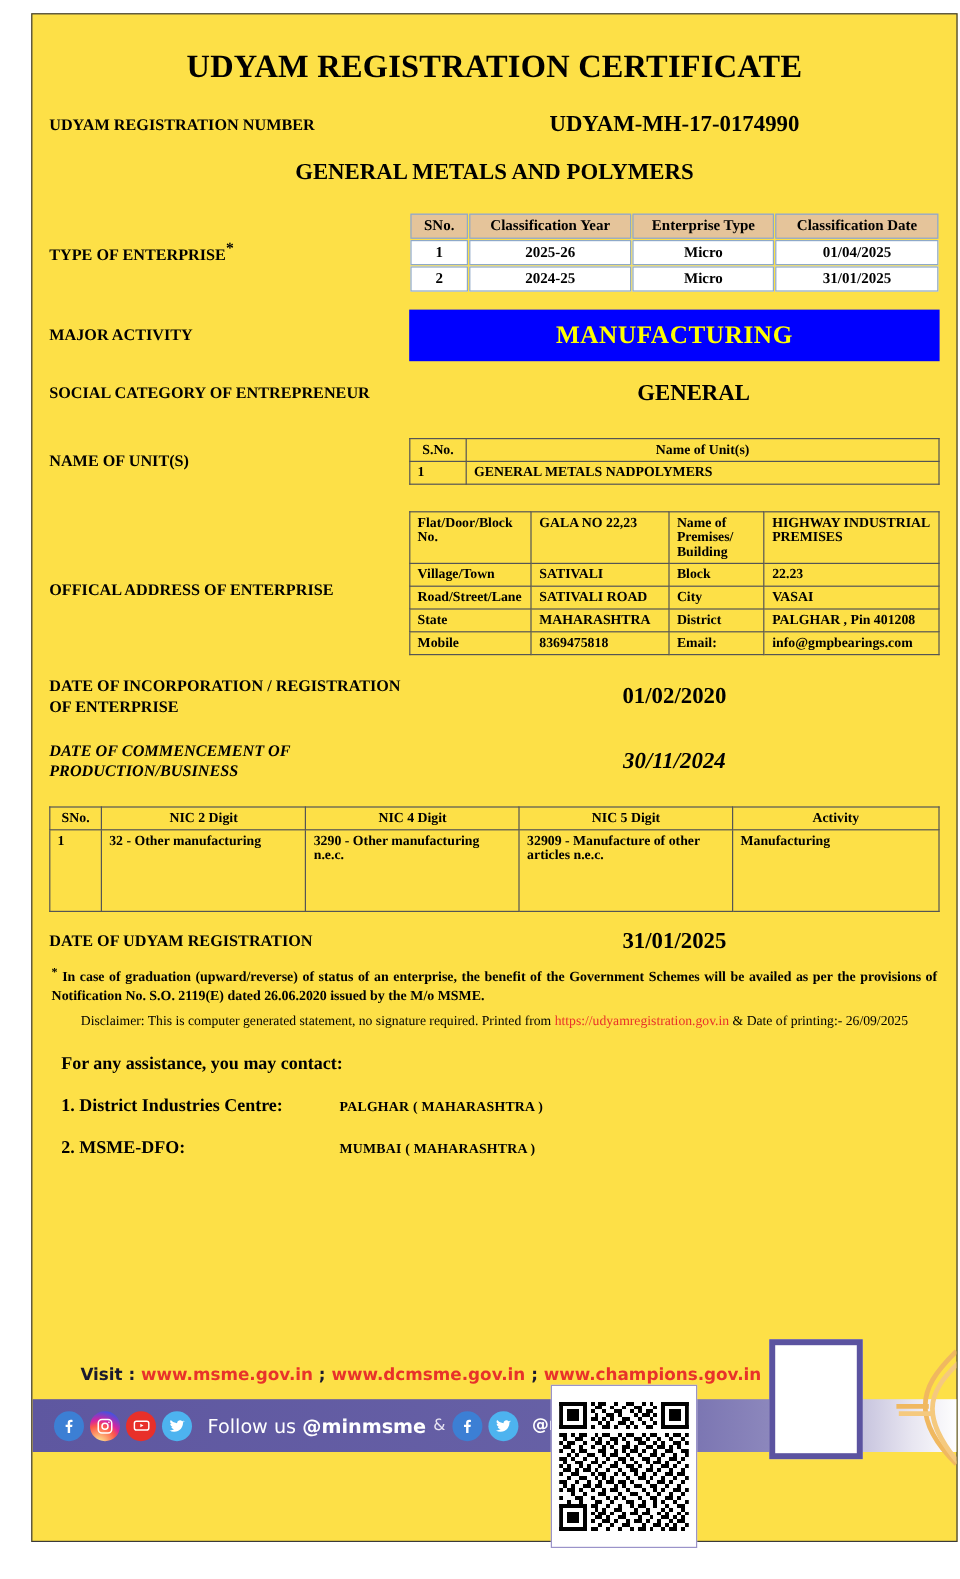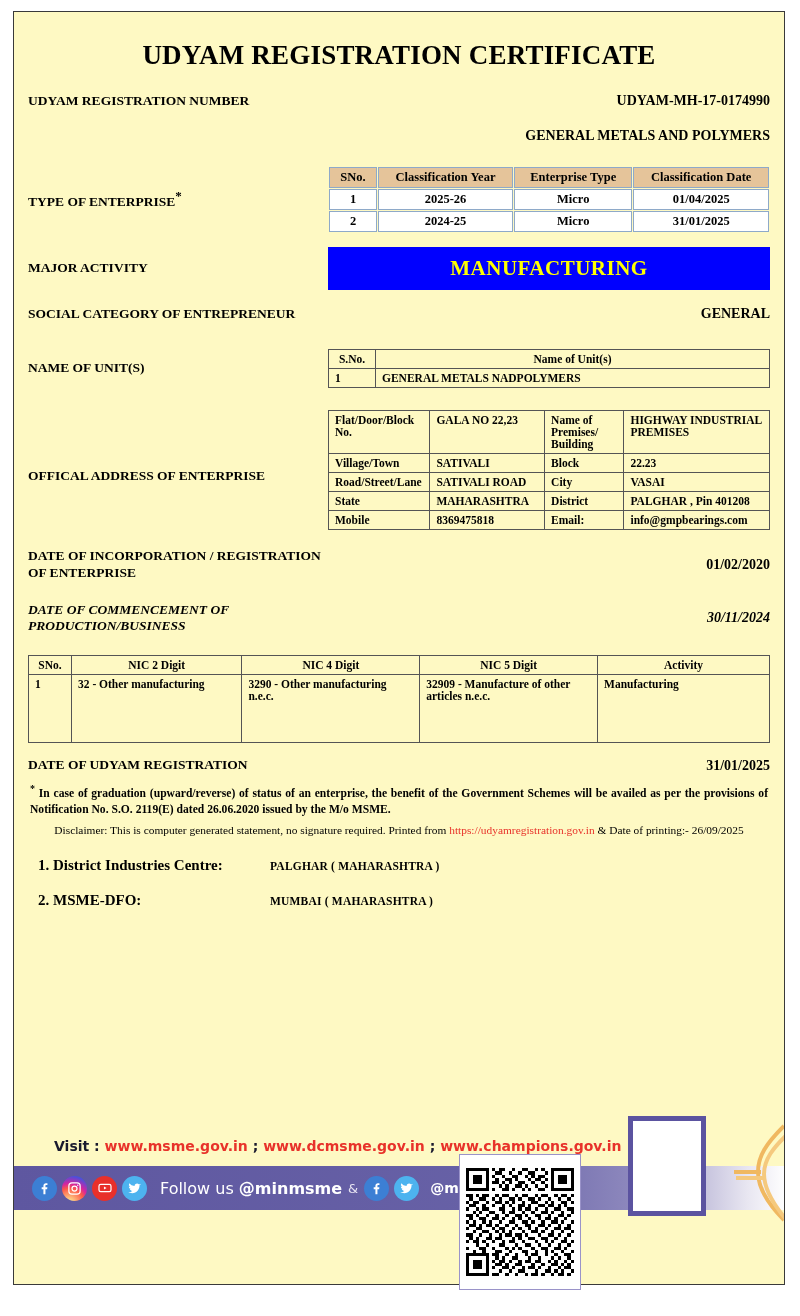--- a/index.html
+++ b/index.html
@@ -10,27 +10,27 @@
   body {
     width: 800px;
     height: 1316px;
     font-family: "Liberation Serif", "DejaVu Serif", serif;
     color: #000000;
     overflow: hidden;
     position: relative;
   }
   .page {
     position: absolute;
-    left: 13px;
+    left: 26px;
     top: 11px;
     width: 772px;
     height: 1274px;
     border: 1.5px solid #3a3a3a;
     box-sizing: border-box;
-    background: #fef9c3;
+    background: #fde047;
     overflow: hidden;
   }
   .inner {
     padding: 12px 14px 0 14px;
   }
 
   
   .cert-title {
     text-align: center;
     font-size: 27px;
@@ -51,23 +51,23 @@
     width: 300px;
     flex: 0 0 300px;
     font-size: 13.5px;
     font-weight: bold;
     line-height: 1.25;
     box-sizing: border-box;
     padding-right: 6px;
   }
   .val {
     flex: 1 1 auto;
-    font-size: 14px;
-    font-weight: bold;
-    text-align: right;
+    font-size: 19px;
+    font-weight: bold;
+    text-align: center;
   }
 
   .sup-star {
     font-size: 13px;
     vertical-align: super;
     font-weight: bold;
   }
 
   
   table.tbl {
@@ -435,20 +435,21 @@
       <div class="val">31/01/2025</div>
     </div>
 
     <div class="footnote">
       <span class="star">*</span><span> In case of graduation (upward/reverse) of status of an enterprise, the benefit of the Government Schemes will be availed as per the provisions of Notification No. S.O. 2119(E) dated   26.06.2020 issued by the M/o MSME.</span>
     </div>
     <div class="disclaimer">
       <span>Disclaimer: This is computer generated statement, no signature required. Printed from </span><span class="url">https://udyamregistration.gov.in</span><span> &amp; Date of printing:- 26/09/2025</span>
     </div>
 
+    <div class="contact-head">For any assistance, you may contact:</div>
 
     <div class="contact-row">
       <div class="contact-num">1. District Industries Centre:</div>
       <div class="contact-val">PALGHAR ( MAHARASHTRA )</div>
     </div>
 
     <div class="contact-row">
       <div class="contact-num">2. MSME-DFO:</div>
       <div class="contact-val">MUMBAI ( MAHARASHTRA )</div>
     </div>

